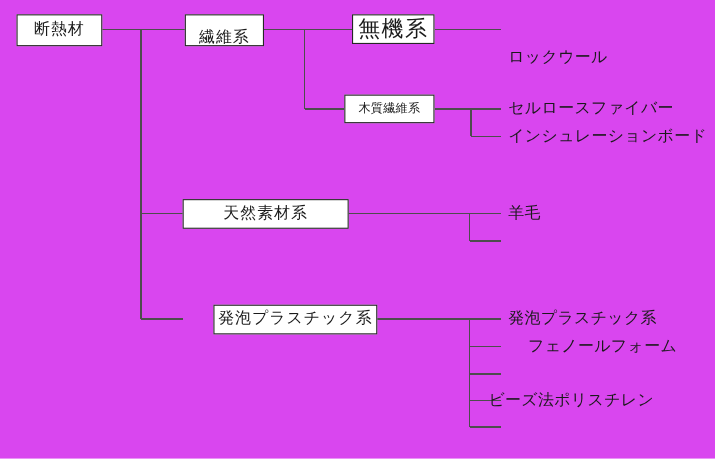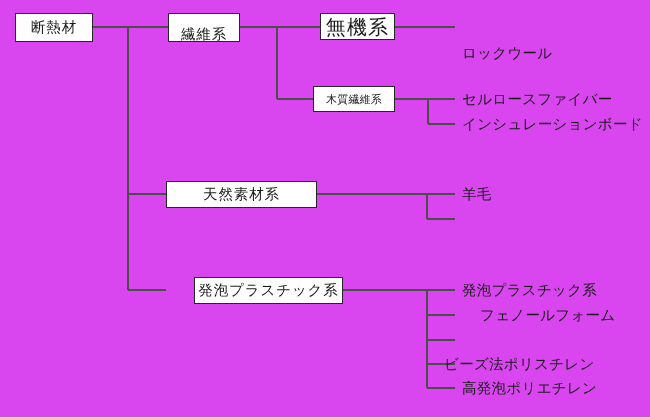--- a/index.html
+++ b/index.html
@@ -128,15 +128,14 @@
   <div class="leaf-label" style="left:462px; top:53px;">ロックウール</div>
 
   <div class="leaf-label" style="left:462px; top:99px;">セルロースファイバー</div>
   <div class="leaf-label" style="left:462px; top:124px;">インシュレーションボード</div>
 
   <div class="leaf-label" style="left:462px; top:194px;">羊毛</div>
 
   <div class="leaf-label" style="left:462px; top:290px;">発泡プラスチック系</div>
   <div class="leaf-label" style="left:480px; top:315px;">フェノールフォーム</div>
   <div class="leaf-label" style="left:444px; top:364px;">ビーズ法ポリスチレン</div>
-  <div class="leaf-label" style="left:462px; top:388px;">高発泡ポリエチレン</div>
 
 </div>
 
 </body></html>

